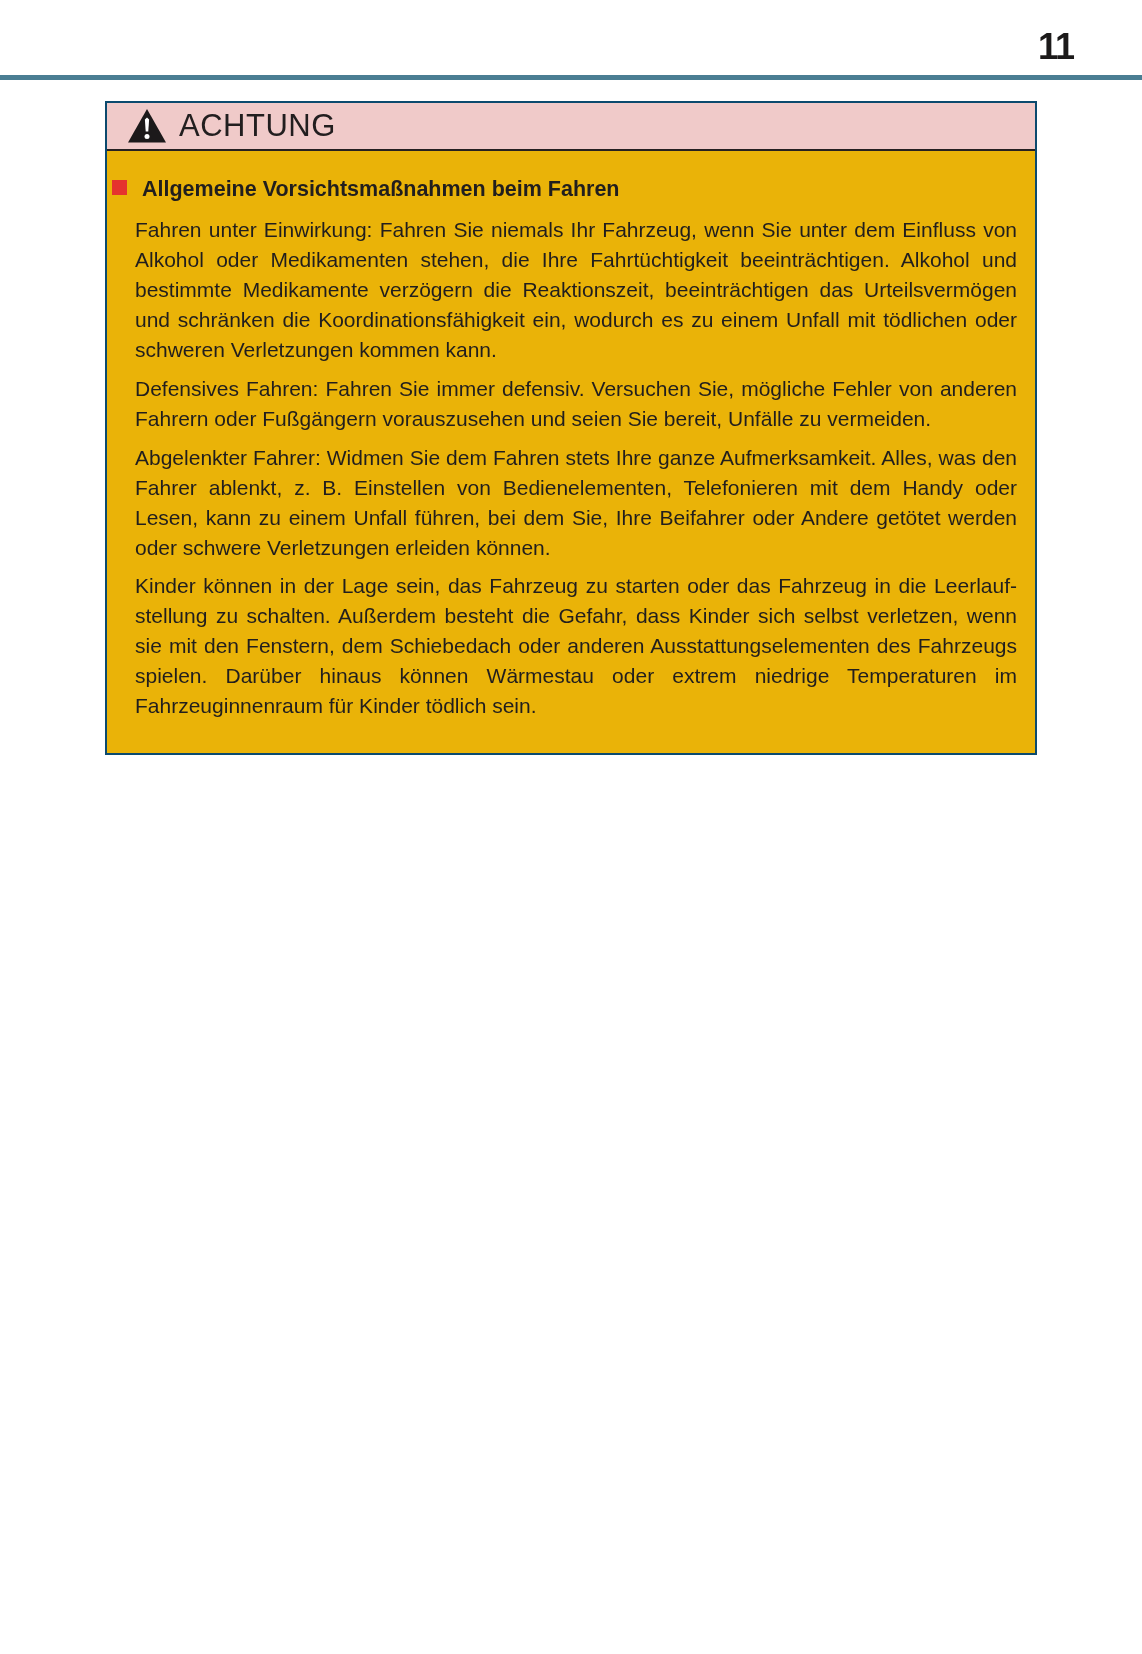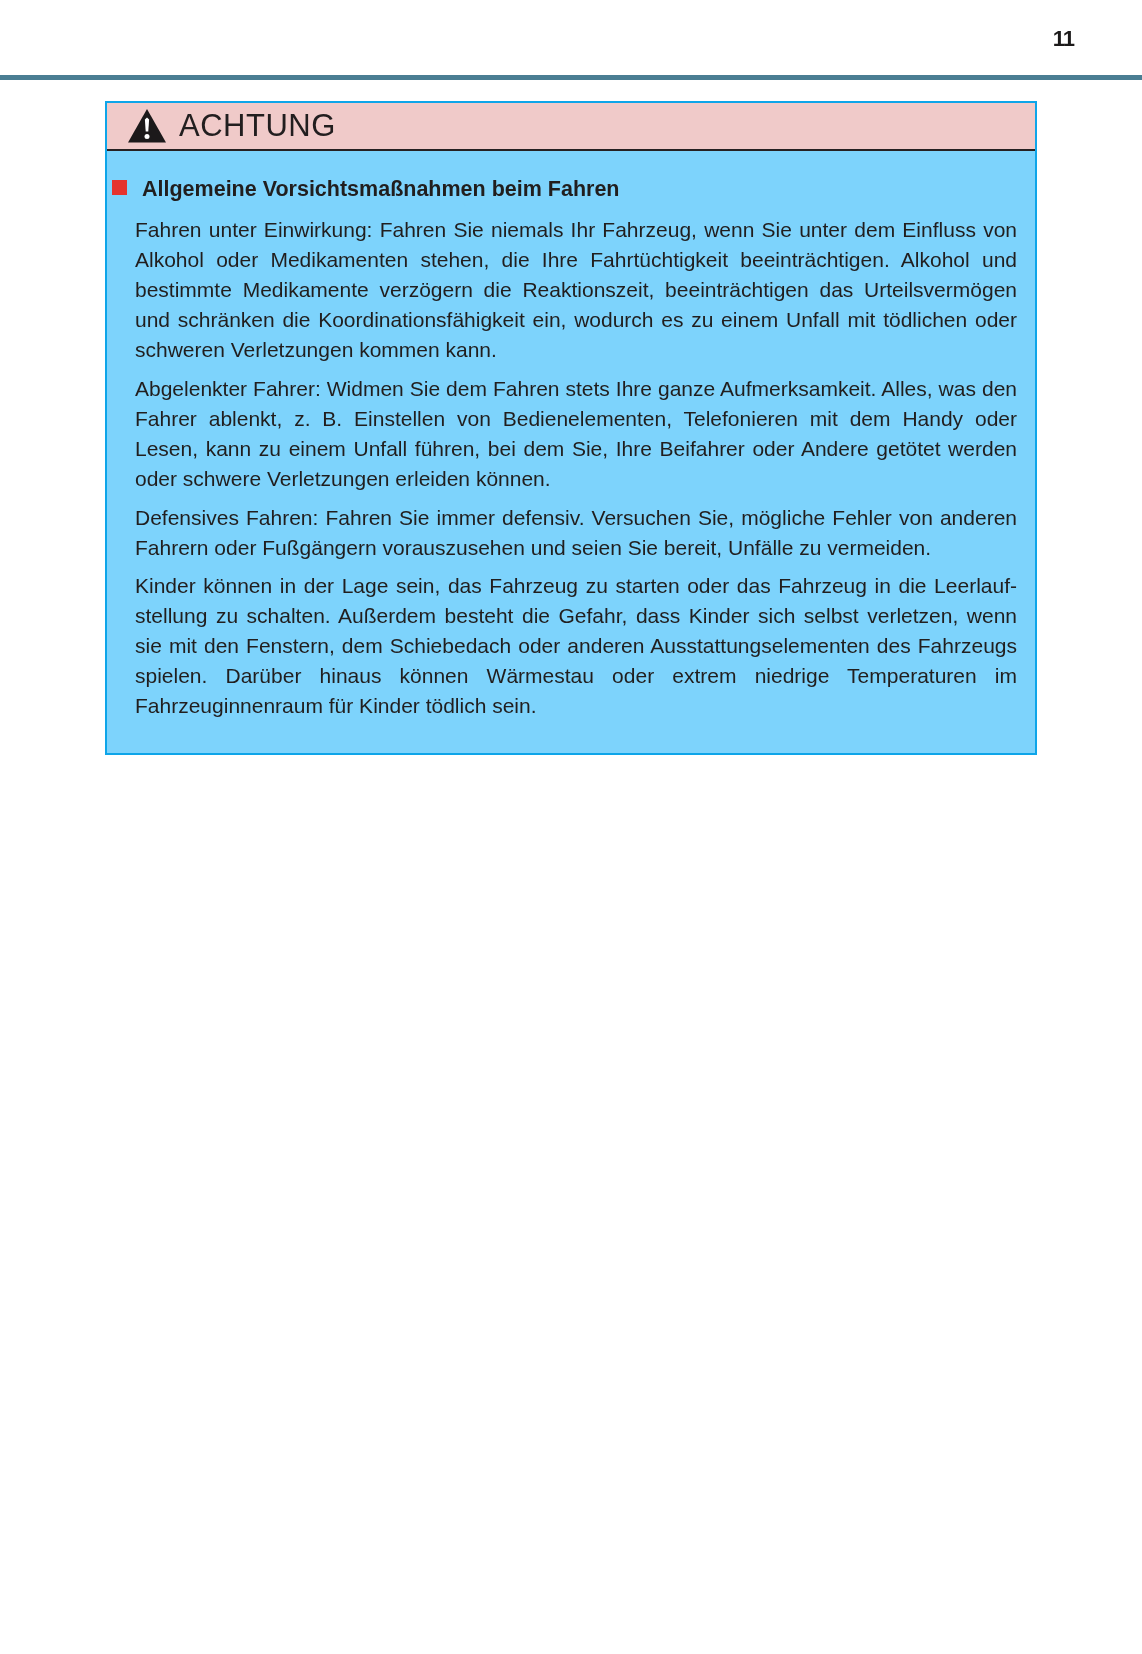--- a/index.html
+++ b/index.html
@@ -7,37 +7,37 @@
   body {
     width: 1142px; height: 1654px;
     position: relative;
     font-family: "Liberation Sans", sans-serif;
     color: #211e1e;
     overflow: hidden;
   }
   .page-number {
     position: absolute;
     top: 26px; right: 68px;
-    font-size: 22px;
+    font-size: 36px;
     font-weight: 700;
     letter-spacing: -1px;
     color: #1c1a1a;
   }
   .top-rule {
     position: absolute;
     top: 75px; left: 0;
     width: 1142px; height: 5px;
     background: #4a7e93;
   }
   .warning-box {
     position: absolute;
     left: 105px; top: 101px;
     width: 932px;
-    border: 2px solid #0ea5e9;
-    background: #7dd3fc;
+    border: 2px solid #0c4a6e;
+    background: #eab308;
   }
   .warning-header {
     height: 48px;
     background: #f0cac9;
     border-bottom: 2px solid #262122;
     display: flex;
     align-items: center;
     gap: 12px;
     padding-left: 20px;
   }
@@ -99,22 +99,22 @@
   </div>
 
   <div class="warning-body">
 
     <div class="section">
       <div class="section-heading">
         <span class="bullet"></span>
         <span>Allgemeine Vorsichtsmaßnahmen beim Fahren</span>
       </div>
       <p class="para">Fahren unter Einwirkung: Fahren Sie niemals Ihr Fahrzeug, wenn Sie unter dem Einfluss von Alkohol oder Medikamenten stehen, die Ihre Fahrtüchtigkeit beeinträchtigen. Alkohol und bestimmte Medikamente verzögern die Reaktionszeit, beeinträchtigen das Urteilsvermö­gen und schränken die Koordinationsfähigkeit ein, wodurch es zu einem Unfall mit tödli­chen oder schweren Verletzungen kommen kann.</p>
+      <p class="para">Defensives Fahren: Fahren Sie immer defensiv. Versuchen Sie, mögliche Fehler von ande­ren Fahrern oder Fußgängern vorauszusehen und seien Sie bereit, Unfälle zu vermeiden.</p>
       <p class="para">Abgelenkter Fahrer: Widmen Sie dem Fahren stets Ihre ganze Aufmerksamkeit. Alles, was den Fahrer ablenkt, z. B. Einstellen von Bedienelementen, Telefonieren mit dem Handy oder Lesen, kann zu einem Unfall führen, bei dem Sie, Ihre Beifahrer oder Andere getötet werden oder schwere Verletzungen erleiden können.</p>
-      <p class="para">Defensives Fahren: Fahren Sie immer defensiv. Versuchen Sie, mögliche Fehler von ande­ren Fahrern oder Fußgängern vorauszusehen und seien Sie bereit, Unfälle zu vermeiden.</p>
     </div>
 
     <div class="section">
       <p class="para">Kinder können in der Lage sein, das Fahrzeug zu starten oder das Fahrzeug in die Leerlauf­stellung zu schalten. Außerdem besteht die Gefahr, dass Kinder sich selbst verletzen, wenn sie mit den Fenstern, dem Schiebedach oder anderen Ausstattungselementen des Fahr­zeugs spielen. Darüber hinaus können Wärmestau oder extrem niedrige Temperaturen im Fahrzeuginnenraum für Kinder tödlich sein.</p>
     </div>
 
   </div>
 </div>
 
 </body></html>

